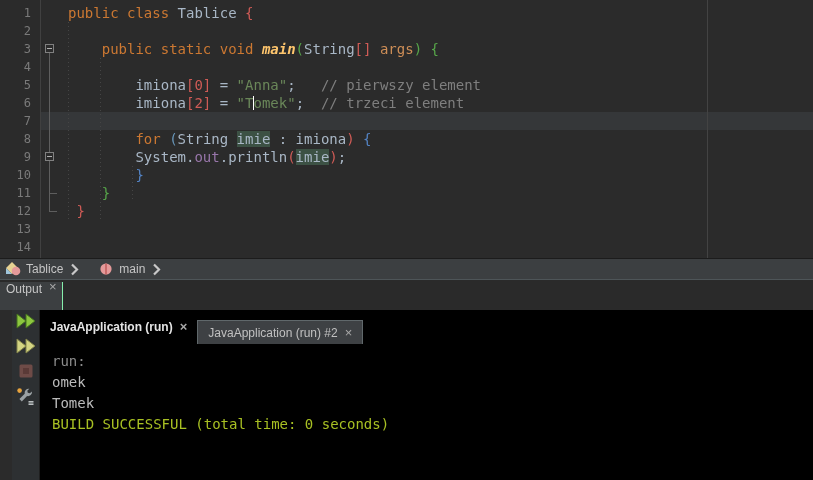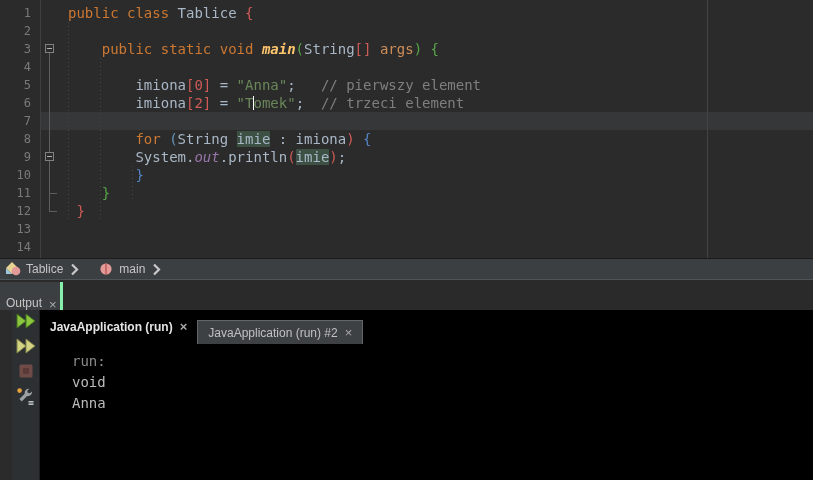--- a/index.html
+++ b/index.html
@@ -17,55 +17,55 @@
   .fold-box::after{content:"";position:absolute;left:1px;right:1px;top:3px;height:1px;background:#B0B0B0;}
   .fold-vline{position:absolute;background:#5E5E5E;}
   .fold-stub{position:absolute;height:1px;background:#5E5E5E;}
   #code{position:absolute;left:68px;top:4px;z-index:2;
         font-family:"DejaVu Sans Mono",monospace;font-size:14px;}
   .cl{height:18px;line-height:18px;white-space:pre;}
   .s-k{color:#CC7832;} .s-p{color:#A9B7C6;} .s-r{color:#CF5B56;}
   .s-g{color:#57A64A;} .s-b{color:#5383C4;} .s-b2{color:#6897BB;}
   .s-s{color:#6A8759;} .s-c{color:#7F7F7F;}
   .s-m{color:#FFC66D;font-weight:bold;font-style:italic;}
-  .s-f{color:#9876AA;font-style:italic;}
+  .s-f{color:#9876AA;}
   .s-a{color:#CE8E57;}
   .s-hl{color:#A9B7C6;background:#3C5144;}
   .tcaret{display:inline-block;width:1px;height:14px;background:#FFFFFF;vertical-align:-2px;margin-right:-1px;}
   .indent-guide{position:absolute;width:1px;z-index:1;
      background:repeating-linear-gradient(to bottom,#454545 0 1px,transparent 1px 4px);}
   #margin-line{position:absolute;left:707px;top:0;width:1px;height:258px;background:#434343;z-index:4;}
   
   #breadcrumb{position:absolute;left:0;top:258px;width:813px;height:21px;background:#3C3F41;
      border-top:1px solid #1C1C1C;box-sizing:border-box;display:flex;align-items:center;
      font-size:12px;color:#C5C5C5;z-index:5;}
   .bc-item{display:flex;align-items:center;height:100%;padding:0 2px 0 5px;}
   .bc-label{margin:0 7px 0 5px;}
   .bc-chev{margin-right:12px;display:flex;align-items:center;}
   
   #outwin-row{position:absolute;left:0;top:279px;width:813px;height:31px;background:#2A2A2A;
      border-top:1px solid #4E5558;box-sizing:border-box;z-index:5;}
   #outwin-tab{position:absolute;left:0;top:2px;height:28px;width:63px;background:#3C3F41;
-     border-right:3px solid #86efac;display:flex;align-items:flex-end;padding:0 6px;box-sizing:border-box;
+     border-right:1px solid #86efac;display:flex;align-items:flex-start;padding:0 6px;box-sizing:border-box;
      font-size:12px;color:#C5C5C5;}
   .tabx{margin-left:7px;color:#A9A9A9;font-size:13px;line-height:10px;}
   
   #console{position:absolute;left:12px;top:310px;width:813px;height:170px;background:#000000;z-index:5;}
   #icon-strip{position:absolute;left:0;top:0;width:28px;height:170px;background:#2D3032;
      border-right:1px solid #1F1F1F;box-sizing:border-box;display:flex;flex-direction:column;
      align-items:center;padding-top:3px;gap:9px;}
   .tool-btn{width:22px;height:16px;display:flex;align-items:center;justify-content:center;}
   #console-tabrow{position:absolute;left:28px;top:0;height:34px;display:flex;align-items:stretch;
      font-size:12px;}
   .ctab{display:flex;align-items:center;padding:0 10px;color:#C0C0C0;box-sizing:border-box;}
   .ctab.bold{font-weight:bold;color:#E4E4E4;}
   .ctab.sel{background:#3E4144;border:1px solid #60686B;border-bottom:none;margin-top:10px;}
   #console-text{position:absolute;left:40px;top:41px;font-family:"DejaVu Sans Mono",monospace;
      font-size:14px;}
-  .con-line{height:21px;line-height:21px;white-space:pre;margin-left:20px;}
+  .con-line{height:21px;line-height:21px;white-space:pre;}
   .con-muted{color:#8C8C8C;} .con-normal{color:#BBBBBB;} .con-success{color:#A8C023;}
 </style>
 </head>
 <body>
 
 <div id="root">
 
   <div id="editor">
     <div id="caret-line" style="top: 112px;"></div>
     <div class="indent-guide" style="left:68px;top:22px;height:198px;"></div>
@@ -183,18 +183,19 @@
           <span>JavaApplication (run)</span>
           <span class="tabx">×</span>
         </div>
         <div class="ctab sel">
           <span>JavaApplication (run) #2</span>
           <span class="tabx">×</span>
         </div>
       </div>
     <div id="console-text">
         <div class="con-line con-muted">run:</div>
-        <div class="con-line con-normal">void</div>
-        <div class="con-line con-normal">Anna</div>
+        <div class="con-line con-normal">omek</div>
+        <div class="con-line con-normal">Tomek</div>
+        <div class="con-line con-success">BUILD SUCCESSFUL (total time: 0 seconds)</div>
       </div>
   </div>
 
 </div>
 
 </body></html>

